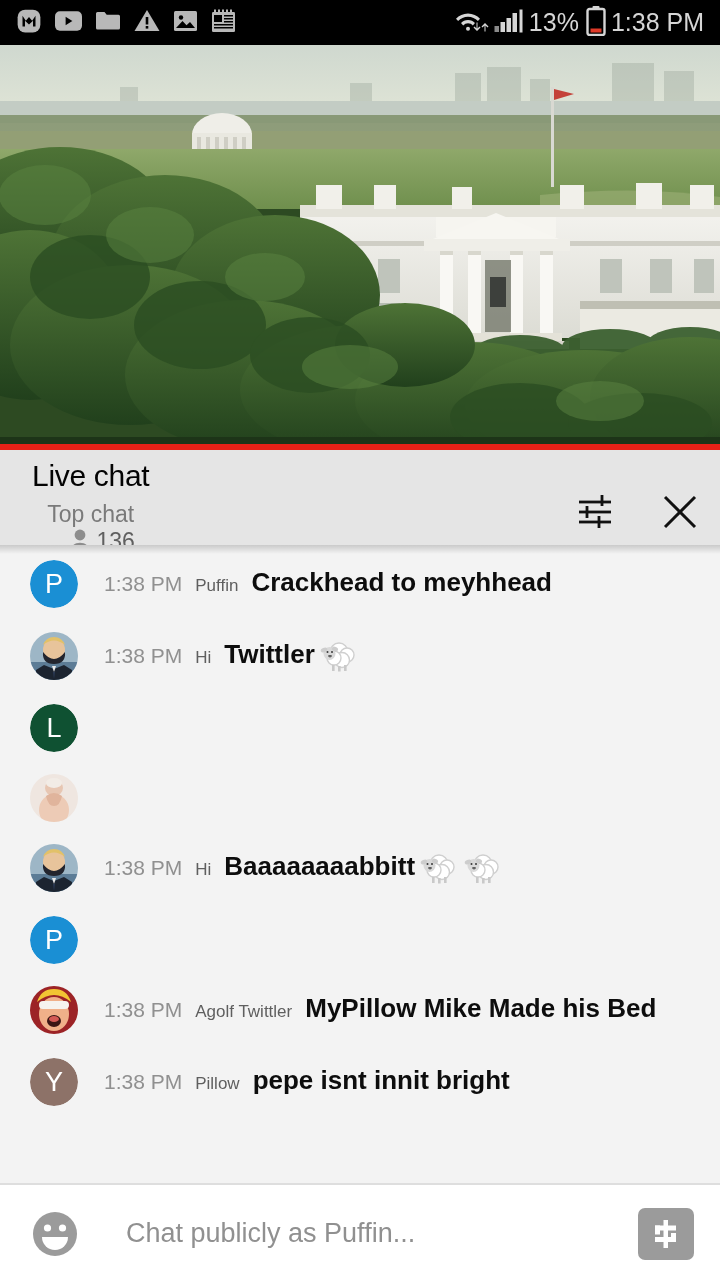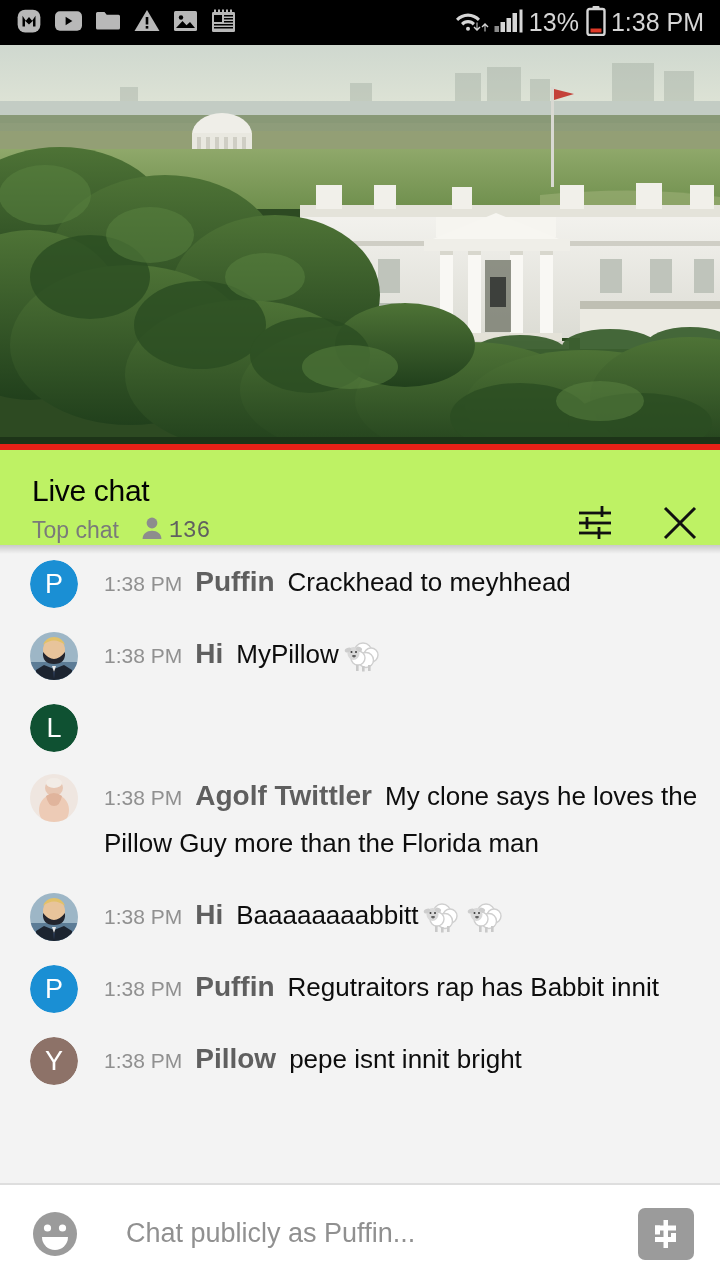--- a/index.html
+++ b/index.html
@@ -33,28 +33,28 @@
     position:absolute; left:0; bottom:0; width:100%; height:6px;
     background:#7a1410;
   }
   .progress-fill{
     position:absolute; left:0; top:0; height:100%; width:100%;
     background:#e62117;
   }
 
   
   .chat-header{
-    position:relative; width:100%; height:95px; background:#bef264;
-    display:flex; align-items:flex-end; padding:18px 6px 0 32px;
+    position:relative; width:100%; height:95px; background:#e5e5e5;
+    display:flex; align-items:center; padding:18px 6px 0 32px;
   }
   .ch-titles{ display:flex; flex-direction:column; }
   .ch-title{ font-size:30px; color:#030303; font-weight:400; line-height:36px; letter-spacing:-0.3px;}
-  .ch-sub{ display:flex; align-items:center; margin-top:7px; }
+  .ch-sub{ display:flex; align-items:center; margin-top:7px;flex-direction:column; }
   .ch-subtext{ font-size:23px; color:#7a7a7a; font-weight:400; }
-  .ch-viewers{ display:flex; align-items:center; margin-left:22px; gap:6px;font-family:Liberation Mono, monospace; }
+  .ch-viewers{ display:flex; align-items:center; margin-left:22px; gap:6px; }
   .ch-count{ font-size:23px; color:#606060; }
   .ch-actions{ margin-left:auto; display:flex; align-items:center; gap:40px; padding-top:10px; padding-right:12px;}
   .ch-btn{ width:44px; height:44px; display:flex; align-items:center; justify-content:center; cursor:pointer; }
 
   
   .chat-list{
     position:relative; width:100%; height:638px; background:#f3f3f3;
     overflow:hidden; padding-top:3px;
   }
   .chat-top-shadow{
@@ -74,22 +74,22 @@
   .avatar-letter{
     font-size:27px; color:#ffffff; font-weight:400; line-height:1;
     position:relative; z-index:2;
   }
   .avatar svg{ position:absolute; inset:0; width:100%; height:100%; }
   .msg-body{
     margin-left:26px; padding-top:5px;
     font-size:0; line-height:38px; max-width:600px;
   }
   .m-time{ font-size:21px; color:#909090; font-weight:400; margin-right:13px; white-space:nowrap; }
-  .m-name{ font-size:28px; color:#5f5f5f; font-weight:bold; margin-right:13px; }
-  .m-text{ font-size:26px; color:#0d0d0d; font-weight:400; }
+  .m-name{ font-size:17px; color:#5f5f5f; font-weight:normal; margin-right:13px; }
+  .m-text{ font-size:26px; color:#0d0d0d; font-weight:700; }
   .emoji-sheep{
     display:inline-block; width:40px; height:34px; vertical-align:-9px;
     margin:0 2px;
   }
 
   
   .input-divider{
     width:100%; height:2px; background:#dedede;
   }
   .input-bar{
@@ -413,21 +413,21 @@
             <rect width="48" height="48" fill="#9db6c6"></rect>
             <rect y="30" width="48" height="18" fill="#5c7c96"></rect>
             <ellipse cx="24" cy="18" rx="11" ry="12" fill="#e8c49b"></ellipse>
             <path d="M13 13 q11 -9 22 0 q-3 -8 -11 -8 q-8 0 -11 8z" fill="#e2c169"></path>
             <path d="M13 20 q11 14 22 0 q1 12 -11 12 q-12 0 -11 -12z" fill="#23252e"></path>
             <path d="M14 33 l10 4 10 -4 8 5 v10 h-36 v-10z" fill="#1c2430"></path>
             <path d="M22 34 l2 6 2 -6 z" fill="#e9e9e9"></path>
             <path d="M23 40 l1 7 1 -7z" fill="#2b3a55"></path>
           </svg>
         </div>
-        <div class="msg-body"><span class="m-time">1:38 PM</span><span class="m-name">Hi</span><span class="m-text">MyPillow</span><svg class="emoji-sheep" viewBox="0 0 40 34">
+        <div class="msg-body"><span class="m-time">1:38 PM</span><span class="m-name">Hi</span><span class="m-text">Twittler</span><svg class="emoji-sheep" viewBox="0 0 40 34">
             <circle cx="22" cy="14" r="9" fill="#fff" stroke="#cfcfcf" stroke-width="1.4"></circle>
             <circle cx="30" cy="17" r="7" fill="#fff" stroke="#cfcfcf" stroke-width="1.4"></circle>
             <circle cx="25" cy="22" r="7.5" fill="#fff" stroke="#cfcfcf" stroke-width="1.4"></circle>
             <circle cx="17" cy="20" r="7" fill="#fff" stroke="#cfcfcf" stroke-width="1.4"></circle>
             <ellipse cx="12.5" cy="15.5" rx="6" ry="6.5" fill="#d9d9d9"></ellipse>
             <ellipse cx="7" cy="12" rx="3.4" ry="2.2" fill="#cdcdcd" transform="rotate(-25 7 12)"></ellipse>
             <ellipse cx="18" cy="11" rx="3.2" ry="2.2" fill="#cdcdcd" transform="rotate(25 18 11)"></ellipse>
             <circle cx="10.5" cy="14" r="1" fill="#3a3a3a"></circle>
             <circle cx="15" cy="14" r="1" fill="#3a3a3a"></circle>
             <path d="M11 18 h4 M13 17 v2.5" stroke="#3a3a3a" stroke-width="1"></path>
@@ -447,21 +447,20 @@
       <div class="msg">
         <div class="avatar">
           <svg viewBox="0 0 48 48">
             <rect width="48" height="48" fill="#efe6e0"></rect>
             <ellipse cx="24" cy="14" rx="9" ry="8" fill="#e7c6b2"></ellipse>
             <ellipse cx="24" cy="36" rx="15" ry="16" fill="#edcbb6"></ellipse>
             <path d="M16 22 q8 -6 16 0 q-2 10 -8 10 q-6 0 -8 -10z" fill="#e0b49c"></path>
             <ellipse cx="24" cy="9" rx="8" ry="5" fill="#f2ece6"></ellipse>
           </svg>
         </div>
-        <div class="msg-body"><span class="m-time">1:38 PM</span><span class="m-name">Agolf Twittler</span><span class="m-text">My clone says he loves the Pillow Guy more than the Florida man</span></div>
       </div>
       <div class="msg">
         <div class="avatar">
           <svg viewBox="0 0 48 48">
             <rect width="48" height="48" fill="#9db6c6"></rect>
             <rect y="30" width="48" height="18" fill="#5c7c96"></rect>
             <ellipse cx="24" cy="18" rx="11" ry="12" fill="#e8c49b"></ellipse>
             <path d="M13 13 q11 -9 22 0 q-3 -8 -11 -8 q-8 0 -11 8z" fill="#e2c169"></path>
             <path d="M13 20 q11 14 22 0 q1 12 -11 12 q-12 0 -11 -12z" fill="#23252e"></path>
             <path d="M14 33 l10 4 10 -4 8 5 v10 h-36 v-10z" fill="#1c2430"></path>
@@ -499,21 +498,33 @@
             <rect x="27" y="27" width="2.6" height="6" fill="#c9c9c9"></rect>
           </svg></div>
       </div>
       <div class="msg">
         <div class="avatar">
           <svg viewBox="0 0 48 48">
             <circle cx="24" cy="24" r="24" fill="#1a8fd4"></circle>
           </svg>
           <span class="avatar-letter">P</span>
         </div>
-        <div class="msg-body"><span class="m-time">1:38 PM</span><span class="m-name">Puffin</span><span class="m-text">Regutraitors rap has Babbit innit</span></div>
+      </div>
+      <div class="msg">
+        <div class="avatar">
+          <svg viewBox="0 0 48 48">
+            <rect width="48" height="48" fill="#9c2326"></rect>
+            <ellipse cx="24" cy="28" rx="15" ry="17" fill="#f0b089"></ellipse>
+            <path d="M7 16 q17 -14 34 0 q-4 -13 -17 -13 q-13 0 -17 13z" fill="#f2c533"></path>
+            <rect x="9" y="15" width="30" height="8" rx="4" fill="#f6f3ee"></rect>
+            <ellipse cx="24" cy="35" rx="7" ry="6" fill="#3b1614"></ellipse>
+            <ellipse cx="24" cy="33" rx="5" ry="3" fill="#d45a55"></ellipse>
+          </svg>
+        </div>
+        <div class="msg-body"><span class="m-time">1:38 PM</span><span class="m-name">Agolf Twittler</span><span class="m-text">MyPillow Mike Made his Bed</span></div>
       </div>
       <div class="msg">
         <div class="avatar">
           <svg viewBox="0 0 48 48">
             <circle cx="24" cy="24" r="24" fill="#8d7268"></circle>
           </svg>
           <span class="avatar-letter">Y</span>
         </div>
         <div class="msg-body"><span class="m-time">1:38 PM</span><span class="m-name">Pillow</span><span class="m-text">pepe isnt innit bright</span></div>
       </div>

